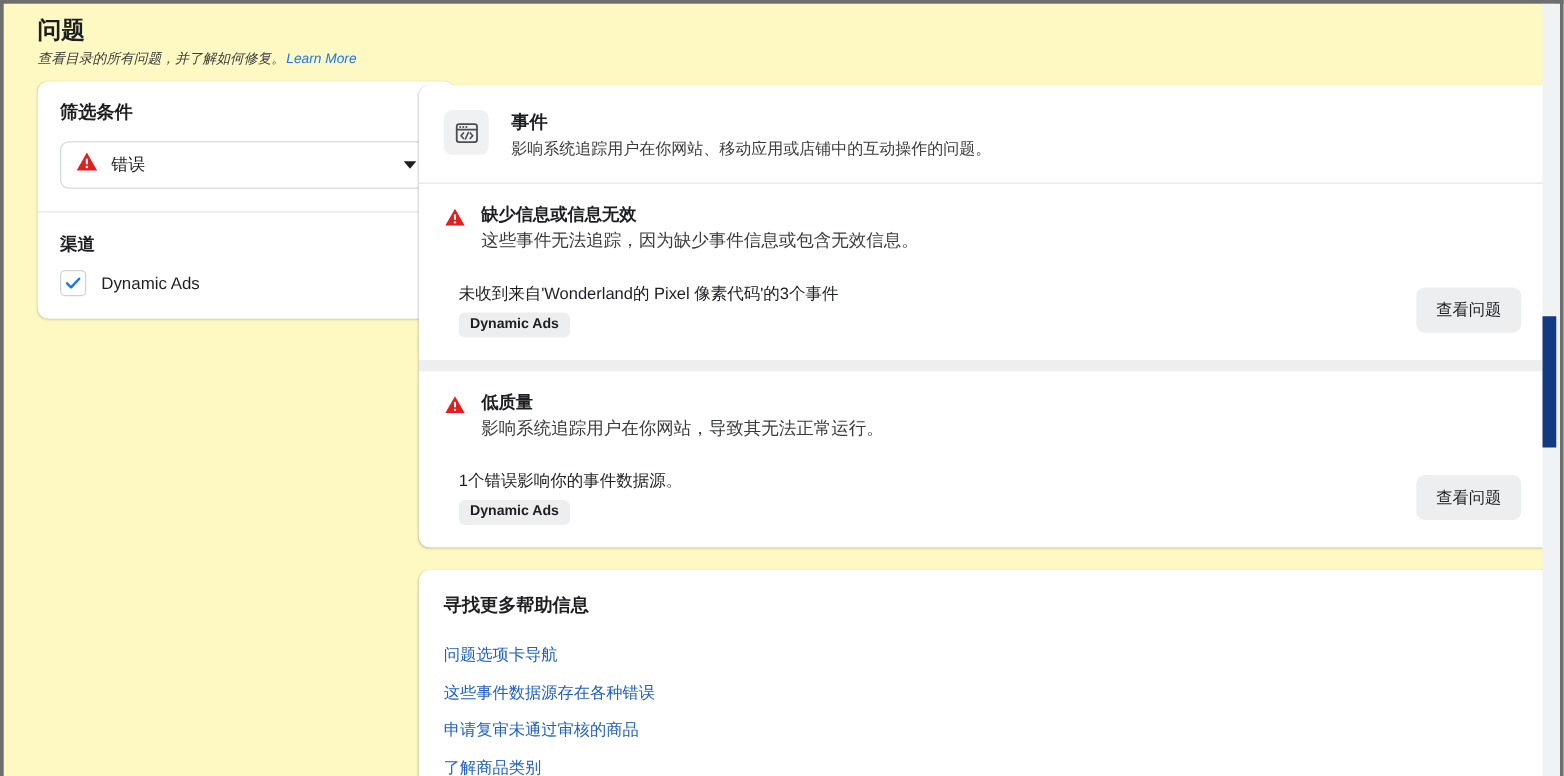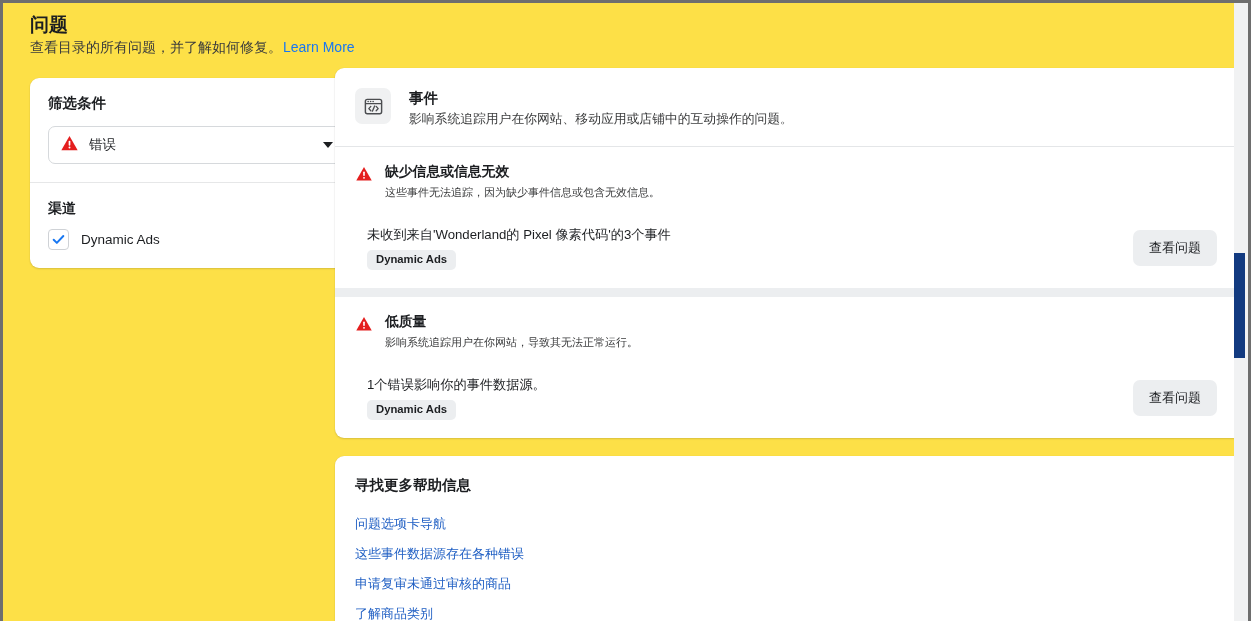--- a/index.html
+++ b/index.html
@@ -24,54 +24,55 @@
     border-left: 3px solid #6e6e6e;
     border-right: 3px solid #6e6e6e;
     background: #f1f2f3;
     overflow: hidden;
   }
   .page {
     position: absolute;
     left: 0; top: 0;
     width: 1240px;
     height: 618px;
-    background: #fde047;
+    background: #fef9c3;
   }
 
   
   .page-header {
     position: absolute;
     left: 27px;
     top: 10px;
     width: 900px;
   }
   .page-title {
     font-size: 19px;
     font-weight: bold;
     color: #1c1e21;
     line-height: 24px;
     letter-spacing: 0px;
   }
   .page-sub {
-    font-size: 14px;
+    font-size: 11px;
     color: #3a3b3c;
     line-height: 18px;
     margin-top: 1px;
+    font-style: italic;
   }
   .page-sub .learn-more {
     color: #1877f2;
     text-decoration: none;
     margin-left: 1px;
   }
 
   
   .sidebar {
     position: absolute;
     left: 27px;
-    top: 75px;
+    top: 62px;
     width: 334px;
     background: #ffffff;
     border-radius: 9px;
     box-shadow: 0 1px 2px rgba(0,0,0,0.14), 0 0 1px rgba(0,0,0,0.10);
   }
   .sidebar-section {
     padding: 16px 18px 18px 18px;
   }
   .sidebar-divider {
     height: 1px;
@@ -194,21 +195,21 @@
     align-items: flex-start;
   }
   .issue-head-text { margin-left: 12px; }
   .issue-title {
     font-size: 13.8px;
     font-weight: bold;
     color: #1c1e21;
     line-height: 18px;
   }
   .issue-desc {
-    font-size: 11px;
+    font-size: 14px;
     color: #3a3b3c;
     line-height: 18px;
     margin-top: 2px;
     text-align: center;
   }
   .issue-row {
     display: flex;
     align-items: center;
     justify-content: space-between;
     margin-top: 24px;

